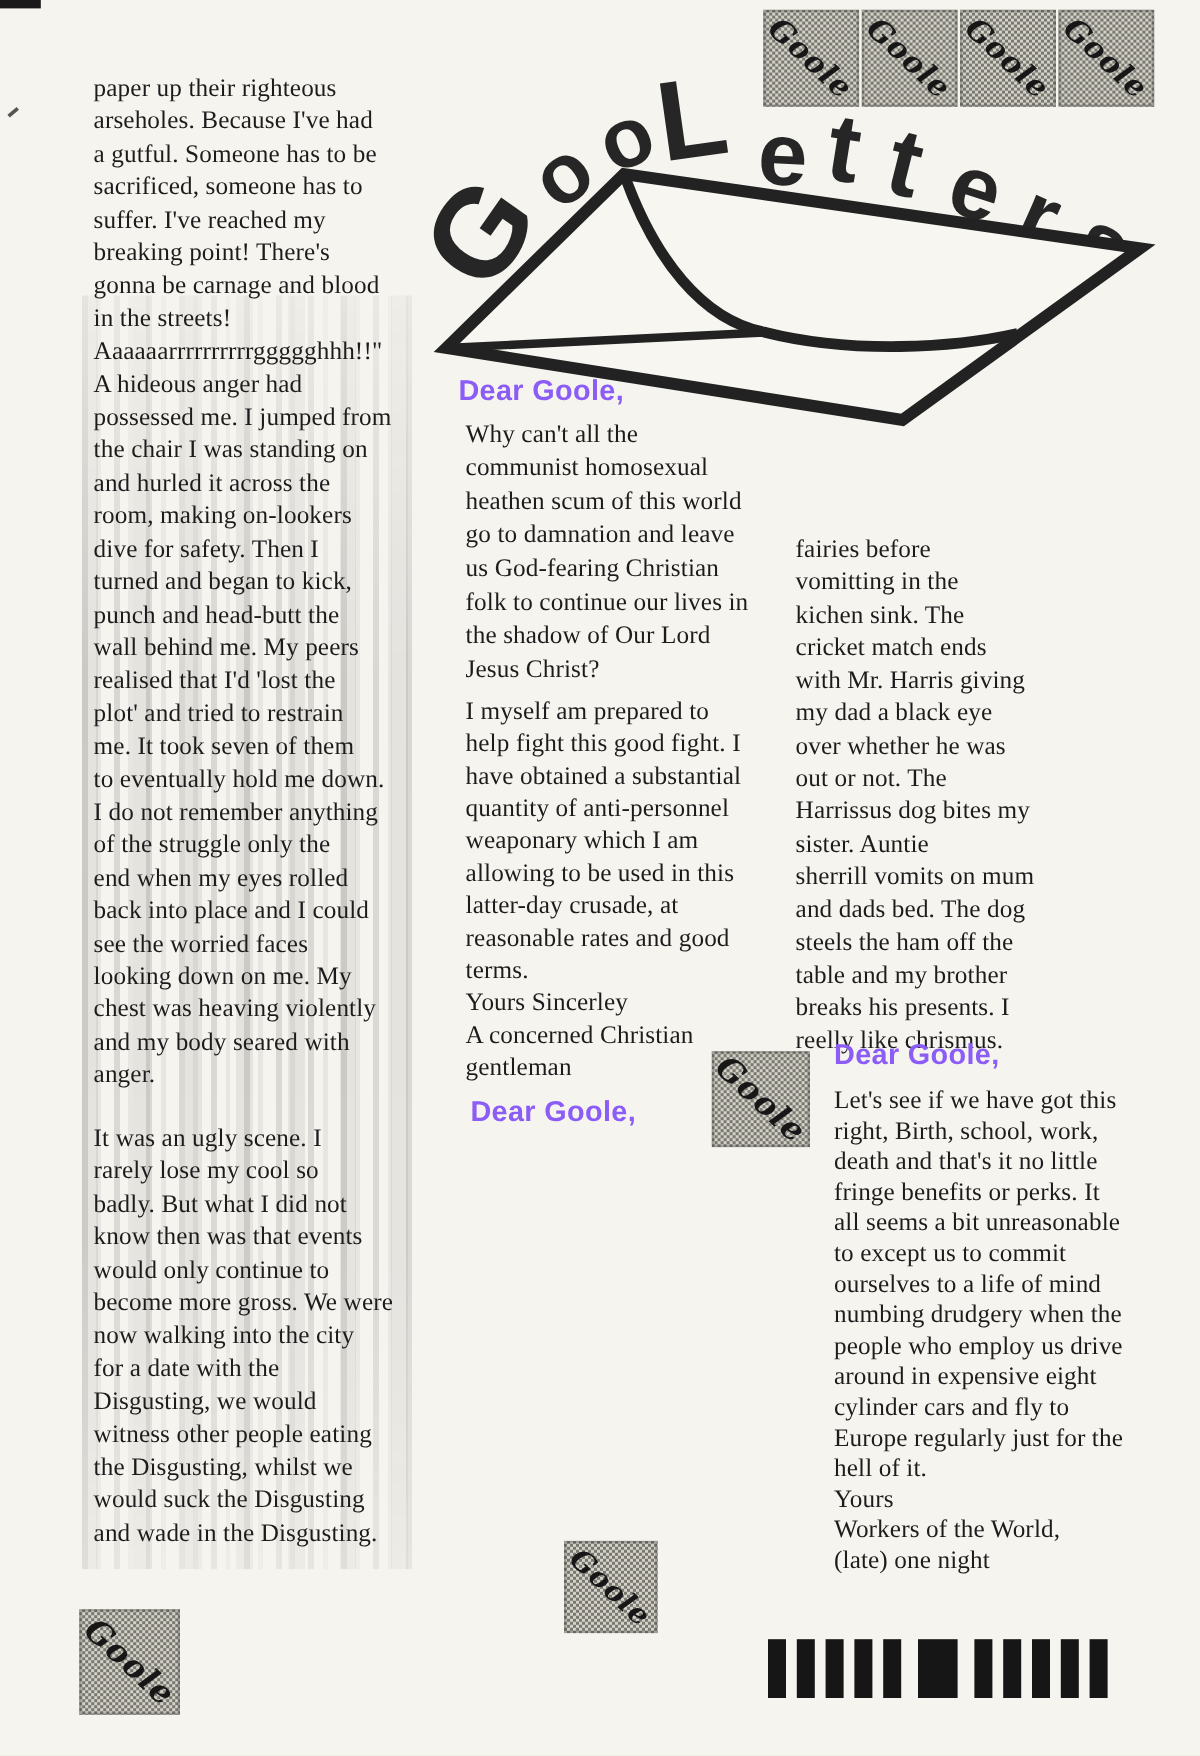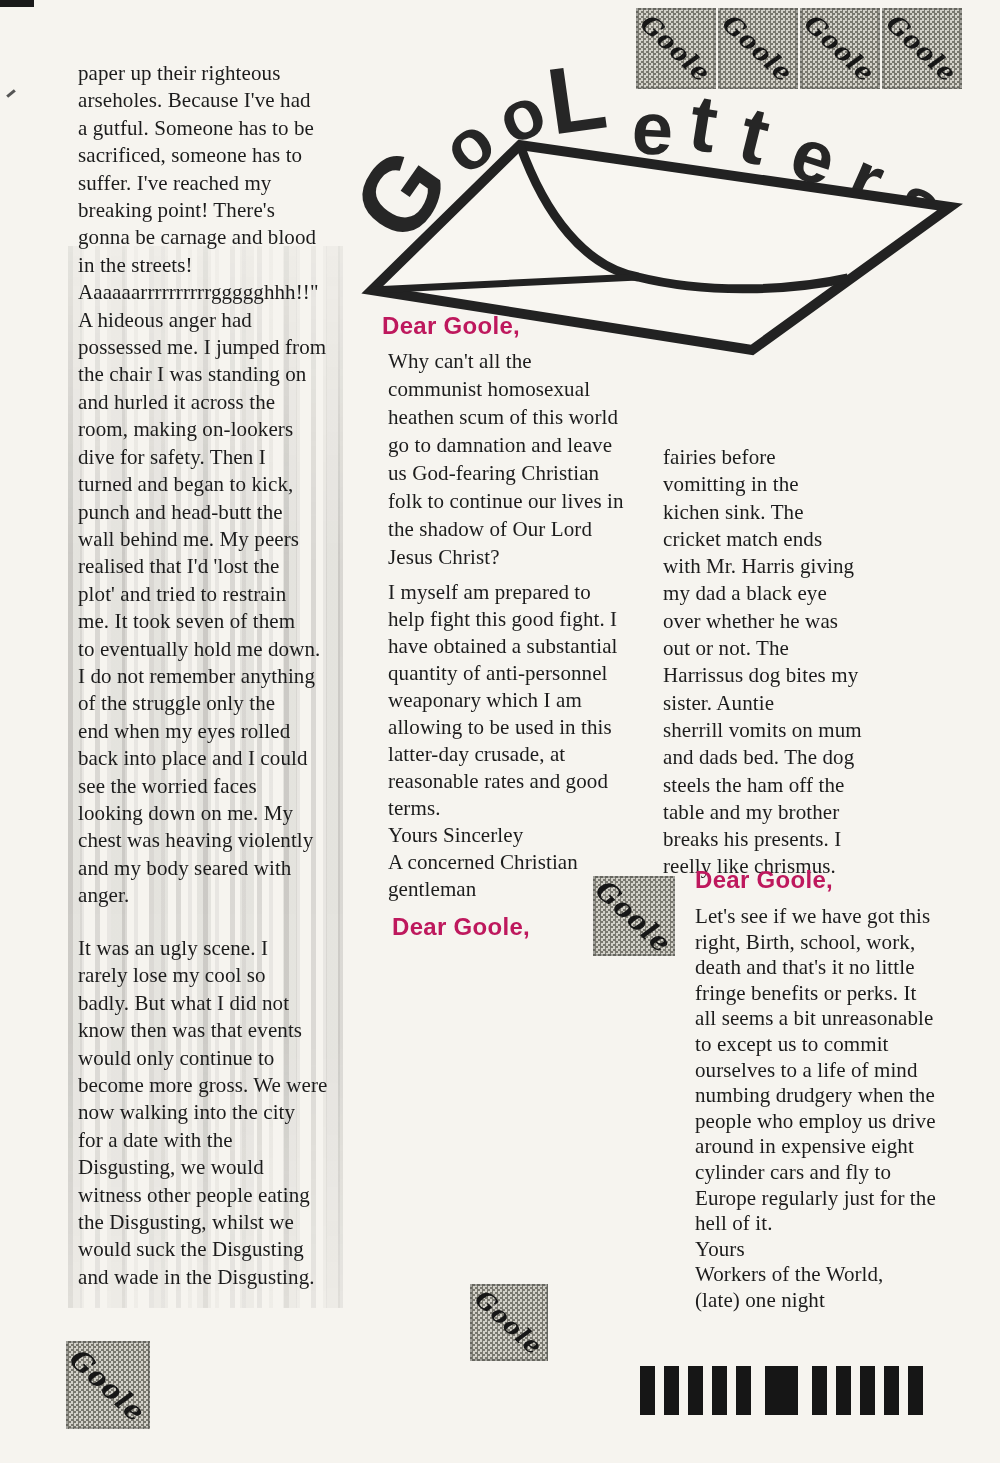--- a/index.html
+++ b/index.html
@@ -18,21 +18,21 @@
       repeating-linear-gradient(90deg, rgba(50,50,48,.16) 0 5px, rgba(0,0,0,0) 5px 12px, rgba(50,50,48,.08) 12px 16px, rgba(0,0,0,0) 16px 27px),
       repeating-linear-gradient(90deg, rgba(60,60,58,.10) 0 14px, rgba(0,0,0,0) 14px 43px);
     -webkit-mask-image:linear-gradient(180deg, rgba(0,0,0,.35), rgba(0,0,0,.9) 30%, rgba(0,0,0,.85) 75%, rgba(0,0,0,.45));
     mask-image:linear-gradient(180deg, rgba(0,0,0,.35), rgba(0,0,0,.9) 30%, rgba(0,0,0,.85) 75%, rgba(0,0,0,.45));
   }
   .body-text{position:absolute;white-space:pre-line;font-size:21px;line-height:27.4px;letter-spacing:.1px;}
   .col-left-1{left:78px;top:60px;width:262px;}
   .col-left-2{left:78px;top:935px;width:262px;}
   .heading{
     position:absolute;font-family:"Liberation Sans",sans-serif;font-weight:bold;
-    font-size:24px;color:#be185d;letter-spacing:.3px;
+    font-size:24px;color:#8b5cf6;letter-spacing:.3px;
   }
   .h1{left:382px;top:312px;}
   .h2{left:392px;top:913px;}
   .h3{left:695px;top:866px;}
   .mid-p1{left:388px;top:347px;width:272px;line-height:28px;}
   .mid-p2{left:388px;top:579px;width:272px;line-height:27px;}
   .mid-p3{left:398px;top:962px;width:260px;line-height:27.5px;}
   .right-frag{left:663px;top:396px;width:268px;line-height:27.3px;margin-top:48px;}
   .right-p1{left:695px;top:904px;width:272px;line-height:25.6px;font-size:21px;}
   

